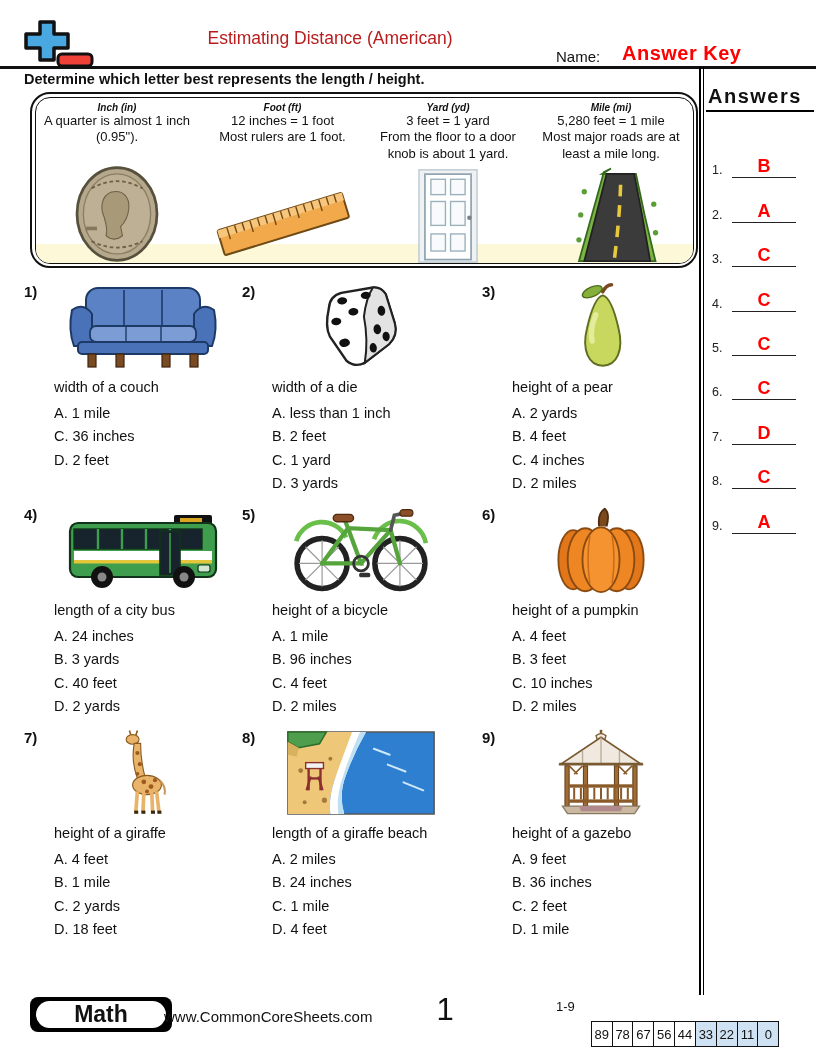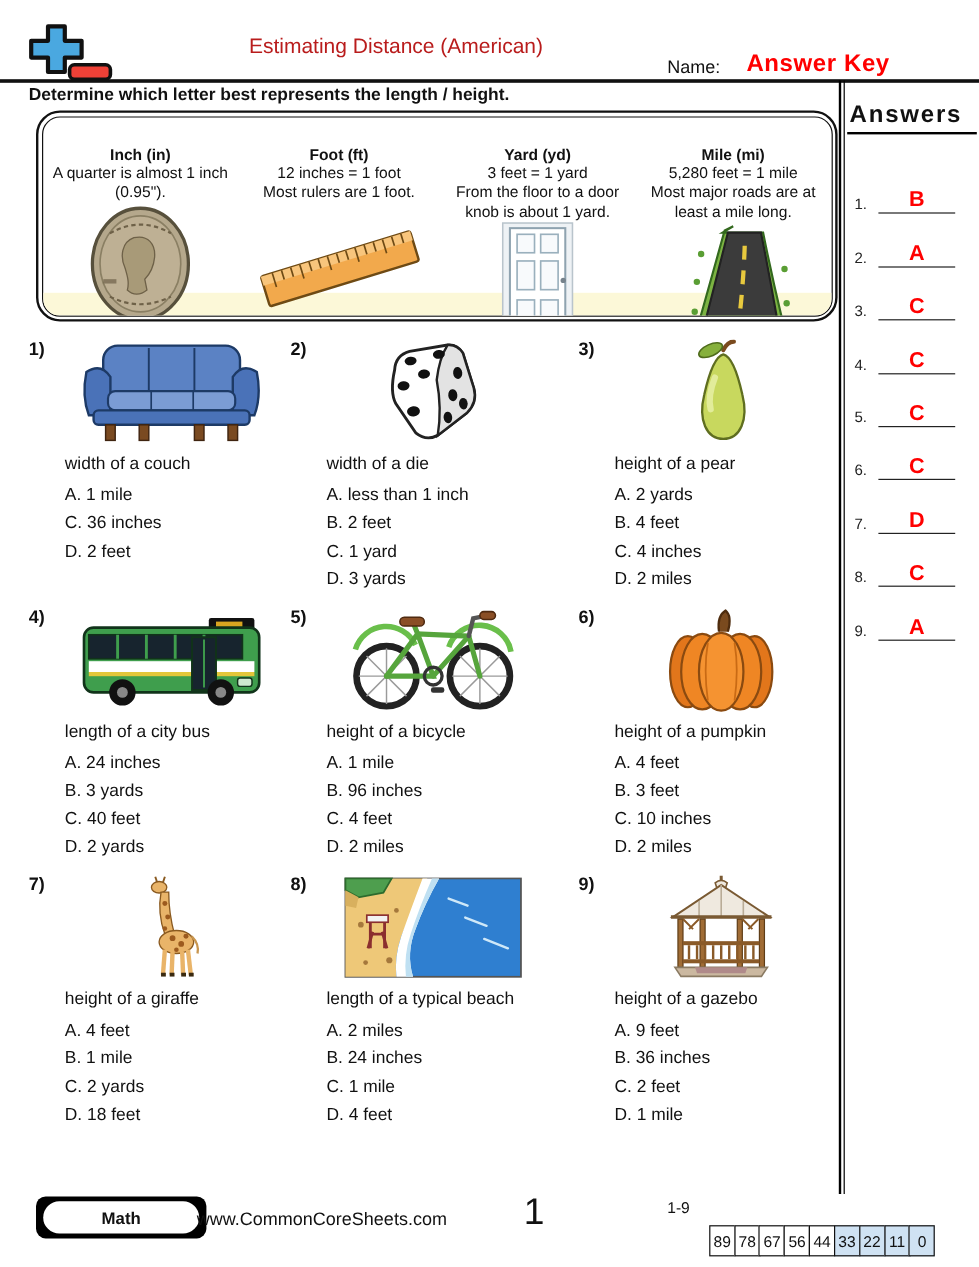--- a/index.html
+++ b/index.html
@@ -20,21 +20,21 @@
 
   
   .infobox { position:absolute; left:30px; top:92px; width:668px; height:176px;
              border:2.5px solid #111; border-radius:20px; padding:2.5px; background:#fff; }
   .infobox-inner { width:100%; height:100%; border:1.2px solid #111; border-radius:15px;
                    position:relative; display:flex; overflow:hidden; background:#fff; }
   .info-strip { position:absolute; left:0; right:0; bottom:0; height:19px;
                 background:#fcf8d8; z-index:0; }
   .info-col { flex:1; position:relative; z-index:1; display:flex; flex-direction:column;
               align-items:center; padding:4px 4px 0 4px; text-align:center; }
-  .info-title { font-size:13px; font-weight:bold; margin-top:19px; }
+  .info-title { font-size:10px; font-weight:bold; margin-top:0;font-style:italic; }
   .info-line  { font-size:13px; line-height:1.28; }
   .info-img { margin-top:auto; display:flex; align-items:flex-end; justify-content:center; }
 
   
   .side-line { position:absolute; left:699px; top:67px; width:5px; height:928px;
                border-left:2px solid #000; border-right:1.5px solid #000; }
   .answers { position:absolute; left:706px; top:69px; width:108px;margin-top:16px; }
   .answers-title { font-size:20px; font-weight:bold; letter-spacing:1.5px;
                    border-bottom:2.5px solid #000; padding:0 0 2px 2px; }
   .ans-list { margin-top:22px; }
@@ -50,21 +50,21 @@
   .q-img { margin-left:22px; height:88px; display:flex; align-items:center; justify-content:center; }
   .q-caption { margin:8px 0 0 30px; font-size:14.5px; }
   .q-options { margin:7px 0 0 30px; }
   .q-opt { font-size:14.5px; line-height:23.4px; }
 
   
   .math-badge { position:absolute; left:30px; top:997px; width:142px; height:35px;
                 background:#000; border-radius:8px; display:flex; align-items:center; }
   .math-pill { margin:16px auto; width:130px; height:27px; background:#fff; border-radius:14px;
                display:flex; align-items:center; justify-content:center;
-               font-size:14px; font-weight:bold; }
+               font-size:23px; font-weight:bold; }
   .site { position:absolute; left:164px; top:1008px; font-size:15px; }
   .page-num { position:absolute; left:425px; top:992px; width:40px; text-align:center;
               font-size:31px; }
   .range-label { position:absolute; left:556px; top:999px; font-size:13px; }
   .scorebar { position:absolute; left:592px; top:995px; display:flex; }
   .score-cell { width:22px; height:26px; border:1.2px solid #111; margin-left:-1.2px;
                 display:flex; align-items:center; justify-content:center;
                 font-size:13px; background:#fff;margin-top:26px; }
   .score-cell.hl { background:#cfe2f3; }
 </style>
@@ -464,21 +464,21 @@
             <circle cx="18" cy="72" r="2"></circle>
             <circle cx="44" cy="28" r="2"></circle>
           </g>
         <g stroke="#cfe8f8" stroke-width="2" stroke-linecap="round">
           <line x1="88" y1="18" x2="104" y2="24"></line>
             <line x1="102" y1="34" x2="120" y2="41"></line>
             <line x1="118" y1="52" x2="138" y2="60"></line>
         </g>
       </svg>
     </div>
-    <div class="q-caption">length of a typical beach</div>
+    <div class="q-caption">length of a giraffe beach</div>
     <div class="q-options">
       <div class="q-opt">A. 2 miles</div>
       <div class="q-opt">B. 24 inches</div>
       <div class="q-opt">C. 1 mile</div>
       <div class="q-opt">D. 4 feet</div>
     </div>
   </div>
 
   <div class="q" style="left:482px; top:729px;">
     <span class="q-num">9)</span>

